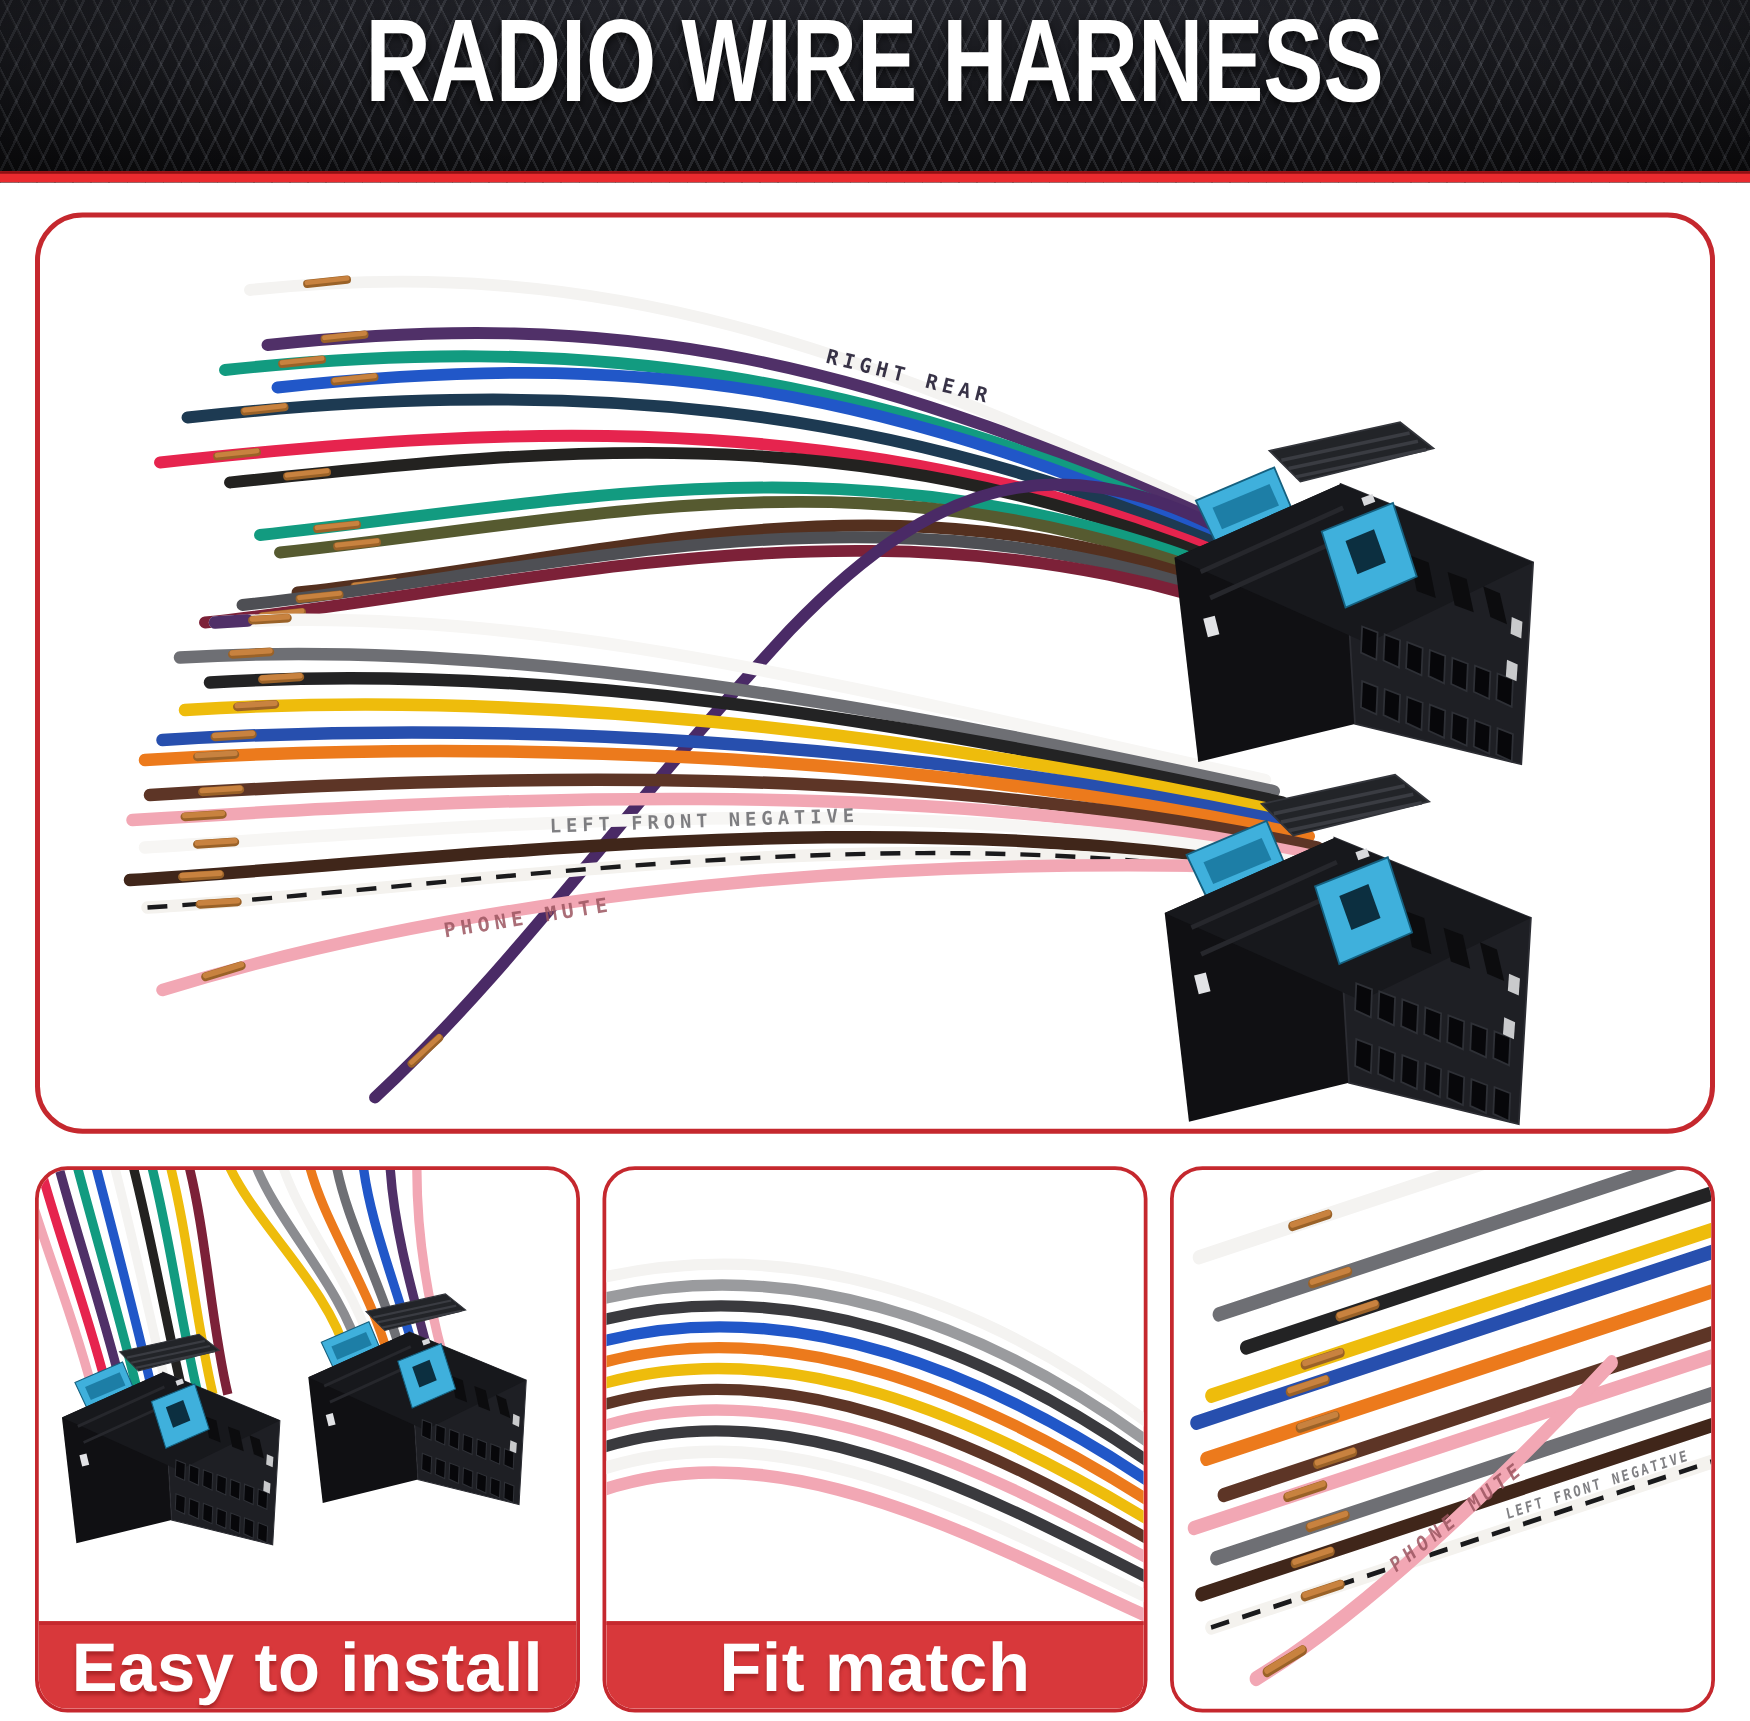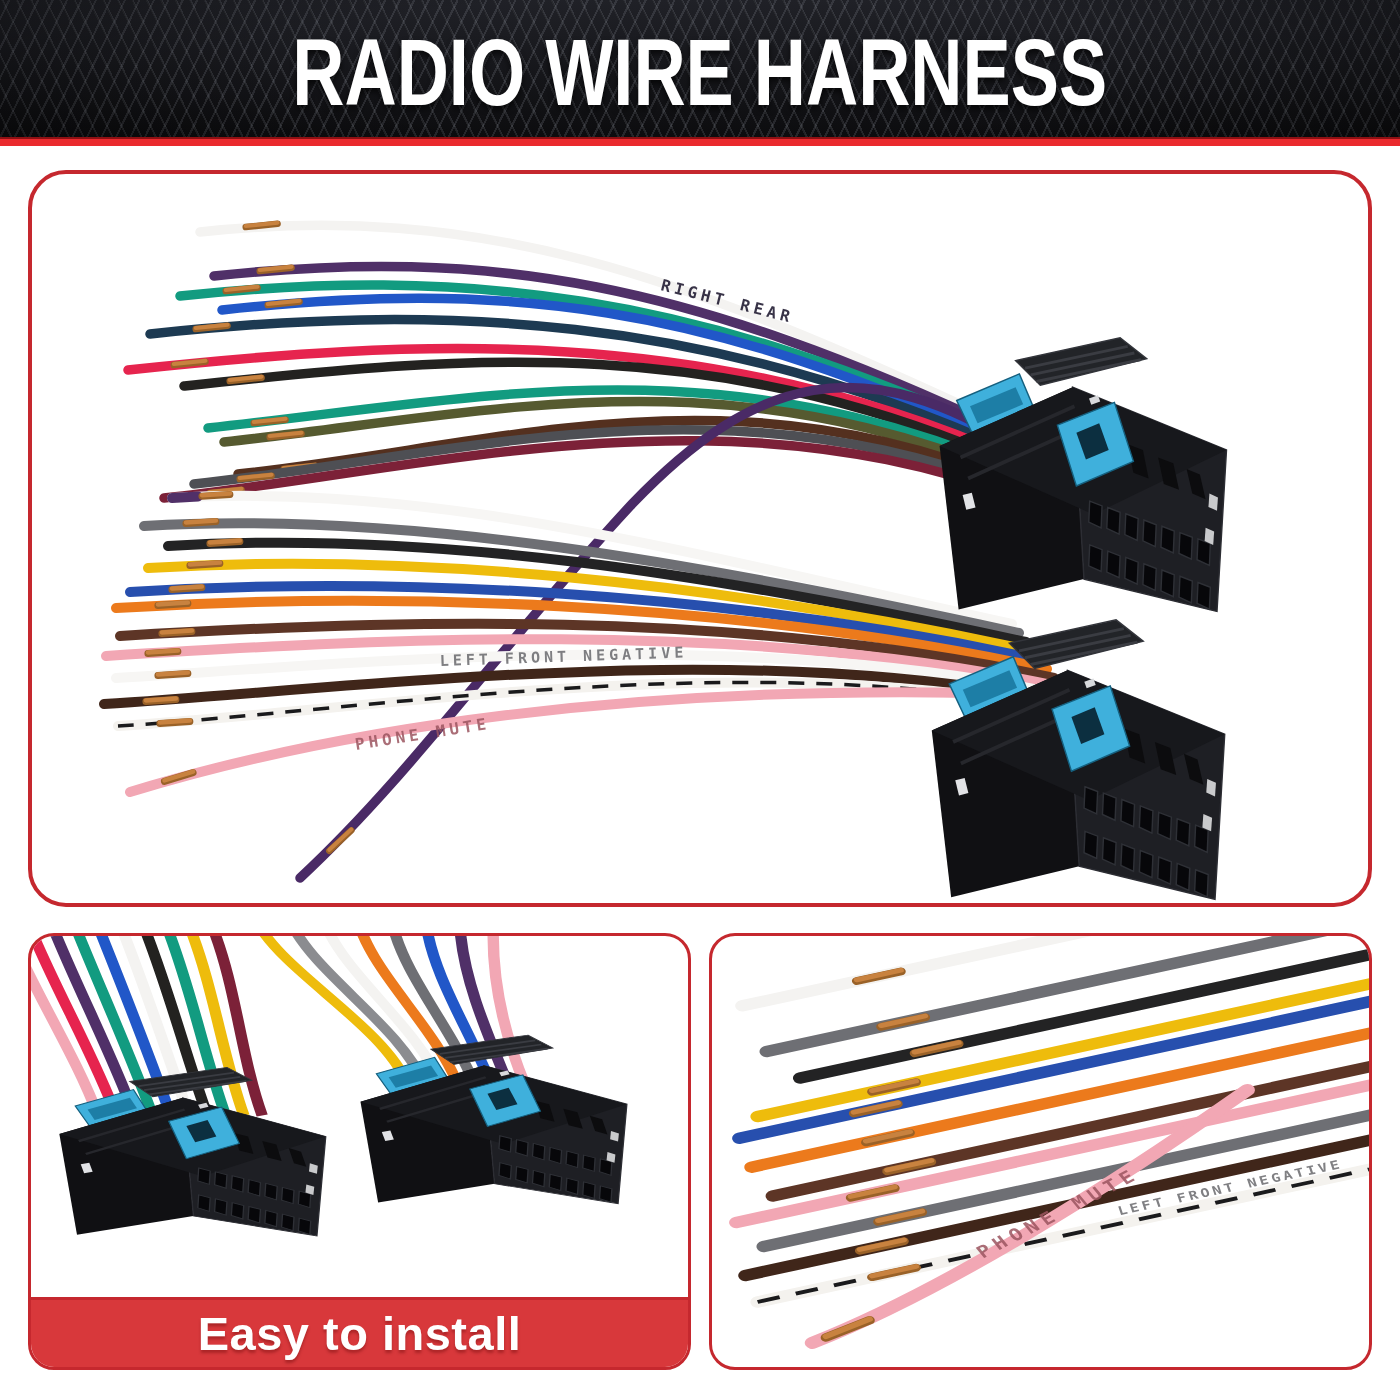--- a/index.html
+++ b/index.html
@@ -1,21 +1,21 @@
 <!DOCTYPE html>
 <html><head>
 <meta charset="utf-8">
 <style>
   *{margin:0;padding:0;box-sizing:border-box}
   html,body{width:1400px;height:1377px;background:#fff;font-family:"Liberation Sans",sans-serif;overflow:hidden}
   .page{position:relative;width:1400px;height:1377px;background:#fff}
 
   
   .banner{position:absolute;left:0;top:0;width:1400px;height:146px;overflow:hidden;
-    display:flex;align-items:center;justify-content:center;
+    display:flex;align-items:flex-start;justify-content:center;
     background:
       repeating-linear-gradient(64deg, rgba(165,170,182,.17) 0 2px, rgba(0,0,0,0) 2px 13px),
       repeating-linear-gradient(-64deg, rgba(165,170,182,.17) 0 2px, rgba(0,0,0,0) 2px 13px),
       repeating-linear-gradient(64deg, rgba(0,0,0,.5) 0 1px, rgba(0,0,0,0) 1px 13px),
       linear-gradient(#202127,#0b0b0d);}
   .banner-vignette{position:absolute;inset:0;
     background:radial-gradient(ellipse 75% 120% at 50% 45%, rgba(0,0,0,0) 40%, rgba(0,0,0,.55) 100%);}
   .title{position:relative;color:#fff;font-size:84px;font-weight:700;white-space:nowrap;
     letter-spacing:0;transform:scaleX(.86) scaleY(1.12);transform-origin:center;
     text-shadow:0 3px 7px rgba(0,0,0,.65)}
@@ -28,21 +28,21 @@
   .main-panel svg{display:block;width:100%;height:100%}
 
   
   .features{position:absolute;left:28px;top:933px;width:1344px;height:437px;display:flex;gap:18px}
   .card{flex:1;background:#fff;border:3px solid #c5282e;border-radius:26px;overflow:hidden;
     display:flex;flex-direction:column}
   .card-photo{flex:1;width:100%;min-height:0}
   .card-photo svg{display:block;width:100%;height:100%}
   .card-caption{height:70px;flex:0 0 70px;background:#d8383b;border-top:3px solid #c5282e;
     display:flex;align-items:center;justify-content:center}
-  .card-caption span{color:#fff;font-size:47px;font-weight:700;letter-spacing:.5px;
+  .card-caption span{color:#fff;font-size:55px;font-weight:700;letter-spacing:.5px;
     text-shadow:0 3px 3px rgba(90,0,0,.35)}
 </style>
 </head>
 <body>
 
 <div class="page">
 
   <header class="banner">
     <div class="banner-vignette"></div>
     <h1 class="title">RADIO WIRE HARNESS</h1>
@@ -295,20 +295,42 @@
               <polygon points="292,168 301,172 300,186 291,182" fill="#c9cacc"></polygon>
               <polygon points="288,204 297,208 296,222 287,218" fill="#c9cacc"></polygon>
             </g>
           </svg>
       </div>
       <div class="card-caption">
         <span>Easy to install</span>
       </div>
     </div>
 
+    <div class="card">
+      <div class="card-photo">
+        <svg id="scene-1" viewBox="0 0 432 358" preserveAspectRatio="none">
+            <g>
+              <path d="M-15,88 C140,50 300,95 448,210" stroke="#f4f3f1" stroke-width="9" fill="none" stroke-linecap="butt"></path>
+              <path d="M-15,105 C140,65 300,115 448,225" stroke="#9a9b9e" stroke-width="9" fill="none" stroke-linecap="butt"></path>
+              <path d="M-15,122 C140,80 300,135 448,240" stroke="#3a3a3e" stroke-width="9" fill="none" stroke-linecap="butt"></path>
+              <path d="M-15,139 C140,95 300,155 448,255" stroke="#2157c8" stroke-width="9" fill="none" stroke-linecap="butt"></path>
+              <path d="M-15,156 C140,110 300,175 448,270" stroke="#ec7a1c" stroke-width="9" fill="none" stroke-linecap="butt"></path>
+              <path d="M-15,173 C140,125 300,195 448,285" stroke="#eebc0c" stroke-width="9" fill="none" stroke-linecap="butt"></path>
+              <path d="M-15,190 C140,140 300,215 448,300" stroke="#5d3526" stroke-width="9" fill="none" stroke-linecap="butt"></path>
+              <path d="M-15,207 C140,155 300,235 448,315" stroke="#f2a7b4" stroke-width="9" fill="none" stroke-linecap="butt"></path>
+              <path d="M-15,224 C140,170 300,255 448,330" stroke="#3a3a3e" stroke-width="9" fill="none" stroke-linecap="butt"></path>
+              <path d="M-15,241 C140,185 300,275 448,345" stroke="#f4f3f1" stroke-width="10" fill="none" stroke-linecap="butt"></path>
+              <path d="M-15,258 C140,200 300,295 448,360" stroke="#f2a7b4" stroke-width="10" fill="none" stroke-linecap="butt"></path>
+            </g>
+          </svg>
+      </div>
+      <div class="card-caption">
+        <span>Fit match</span>
+      </div>
+    </div>
 
     <div class="card">
       <div class="card-photo">
         <svg id="scene-2" viewBox="0 0 432 358" preserveAspectRatio="none">
             <g>
               <line x1="20" y1="58" x2="440" y2="-57" stroke="#f4f3f1" stroke-width="9.5" stroke-linecap="round"></line>
               <line x1="95.23087207643997" y1="37.401070740974774" x2="124.16582287507072" y2="29.47840564134968" stroke="#9a6228" stroke-width="6.5" stroke-linecap="round"></line>
               <line x1="95.23087207643997" y1="36.401070740974774" x2="124.16582287507072" y2="28.47840564134968" stroke="#c8823f" stroke-width="4" stroke-linecap="round"></line>
               <line x1="36" y1="96" x2="456" y2="-19" stroke="#6e6f74" stroke-width="9.5" stroke-linecap="round"></line>
               <line x1="111.23087207643997" y1="75.40107074097477" x2="140.16582287507072" y2="67.47840564134968" stroke="#9a6228" stroke-width="6.5" stroke-linecap="round"></line>

